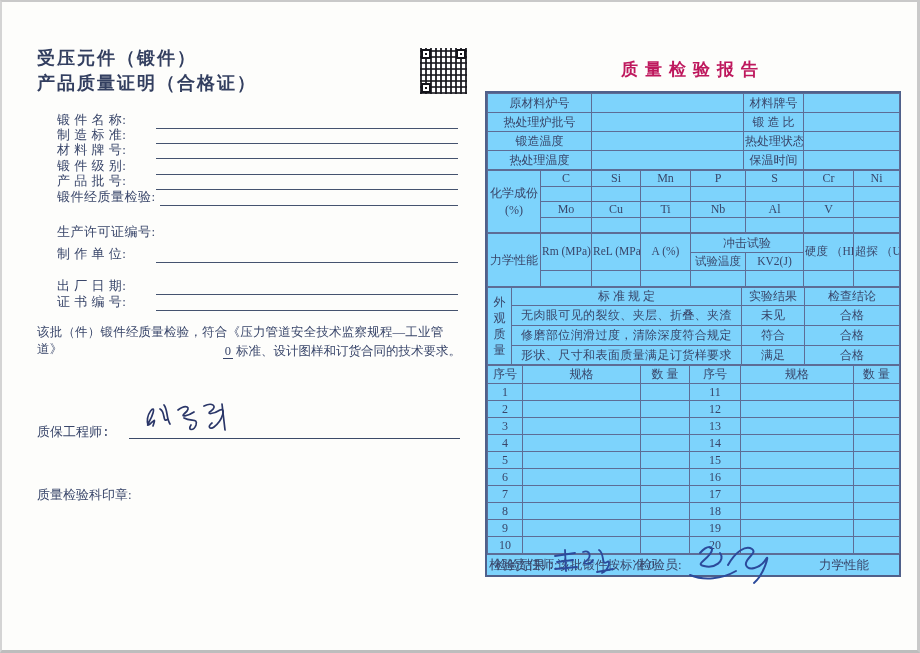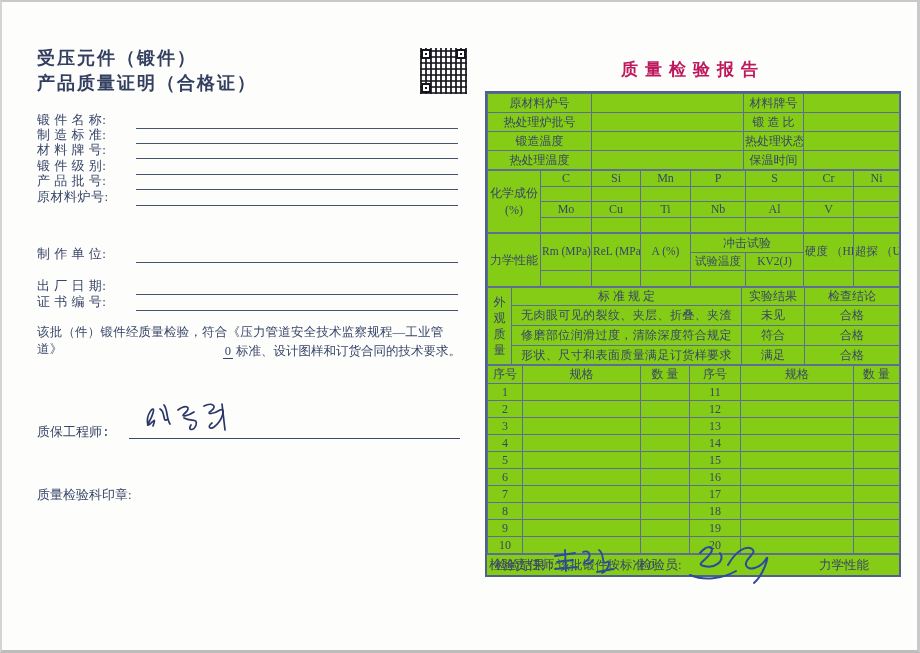--- a/index.html
+++ b/index.html
@@ -15,34 +15,34 @@
     font-weight:bold;font-size:18px;letter-spacing:2px;line-height:25px;color:#333f60;}
   .qr{position:absolute;left:418px;top:46px;width:47px;height:46px;background-color:#fff;
     background-image:
       repeating-linear-gradient(90deg, rgba(24,24,30,.88) 0 2px, transparent 2px 5px),
       repeating-linear-gradient(0deg, rgba(24,24,30,.8) 0 2px, transparent 2px 6px);
     background-size:47px 46px;}
   .qf{position:absolute;width:10px;height:10px;border:2px solid #14141a;background:#fff;box-sizing:border-box;}
   .qf::after{content:"";position:absolute;left:2px;top:2px;width:2px;height:2px;background:#14141a;}
   .qf.tl{left:1px;top:1px}.qf.tr{right:1px;top:1px}.qf.bl{left:1px;bottom:1px}
   .frow{position:absolute;left:35px;width:421px;height:15px;display:flex;align-items:flex-end;font-size:13px;}
-  .frow .lbl{flex:0 0 95px;white-space:pre;letter-spacing:.5px;}
+  .frow .lbl{flex:0 0 95px;white-space:pre;letter-spacing:.5px;margin-left:20px;}
   .frow .ln{flex:1;border-bottom:1px solid #45536f;height:100%;margin-left:4px;}
   .stmt1{position:absolute;left:35px;top:322px;width:424px;font-size:12.5px;letter-spacing:.2px;}
   .stmt2{position:absolute;left:35px;top:341px;width:424px;text-align:right;font-size:12.5px;}
   .u0{border-bottom:1px solid #39466a;padding:0 2px;margin-right:3px;}
   .qa-label{position:absolute;left:35px;top:421px;font-size:13px;font-family:Liberation Mono, monospace;}
   .qa-line{position:absolute;left:127px;top:398px;width:331px;height:38px;border-bottom:1.4px solid #3c4a68;}
   .seal-label{position:absolute;left:35px;top:484px;font-size:13px;}
   .sig{position:absolute;}
   
   .report-title{position:absolute;left:483px;top:56px;width:416px;text-align:center;
     font-weight:bold;font-size:17px;letter-spacing:7px;color:#be185d;}
   .rtable{position:absolute;left:483px;top:89px;width:416px;box-sizing:border-box;
-    border:2px solid #50608a;background:#84cc16;}
+    border:2px solid #50608a;background:#7dd3fc;}
   .rtable table{border-collapse:collapse;table-layout:fixed;width:100%;font-size:12px;color:#39466a;}
   .rtable td{border:1px solid #5d6d96;text-align:center;padding:0 1px;overflow:hidden;white-space:nowrap;}
   .h18 td{height:18px}.h15 td{height:15px}.h14 td{height:14px}.h17 td{height:17px}
   .h19 td{height:19px}.h16 td{height:16px}
   .two{line-height:1.15;white-space:normal;font-size:11.5px;}
   .vlab{white-space:normal;line-height:1.35;font-size:12px;padding:2px 0;}
   .spec{font-size:12px;letter-spacing:.4px;}
   .result-row{display:flex;justify-content:space-between;align-items:center;height:20px;
     border-top:1px solid #5d6d96;font-size:12.5px;padding:0 8px;}
   .result-row .rr-right{margin-right:22px;}
@@ -78,24 +78,27 @@
   </div>
   <div class="frow" style="top:142px">
     <span class="lbl">材 料 牌 号:</span>
     <span class="ln"></span>
   </div>
   <div class="frow" style="top:173px">
     <span class="lbl">产 品 批 号:</span>
     <span class="ln"></span>
   </div>
   <div class="frow" style="top:189px">
-    <span class="lbl">原材料炉号:</span>
-    <span class="ln"></span>
-  </div>
-
+    <span class="lbl">锻件经质量检验:</span>
+    <span class="ln"></span>
+  </div>
+
+  <div class="frow" style="top:224px">
+    <span class="lbl" style="flex-basis:110px">生产许可证编号:</span>
+  </div>
   <div class="frow" style="top:246px">
     <span class="lbl">制 作 单 位:</span>
     <span class="ln"></span>
   </div>
   <div class="frow" style="top:278px">
     <span class="lbl">出 厂 日 期:</span>
     <span class="ln"></span>
   </div>
   <div class="frow" style="top:294px">
     <span class="lbl">证 书 编 号:</span>

